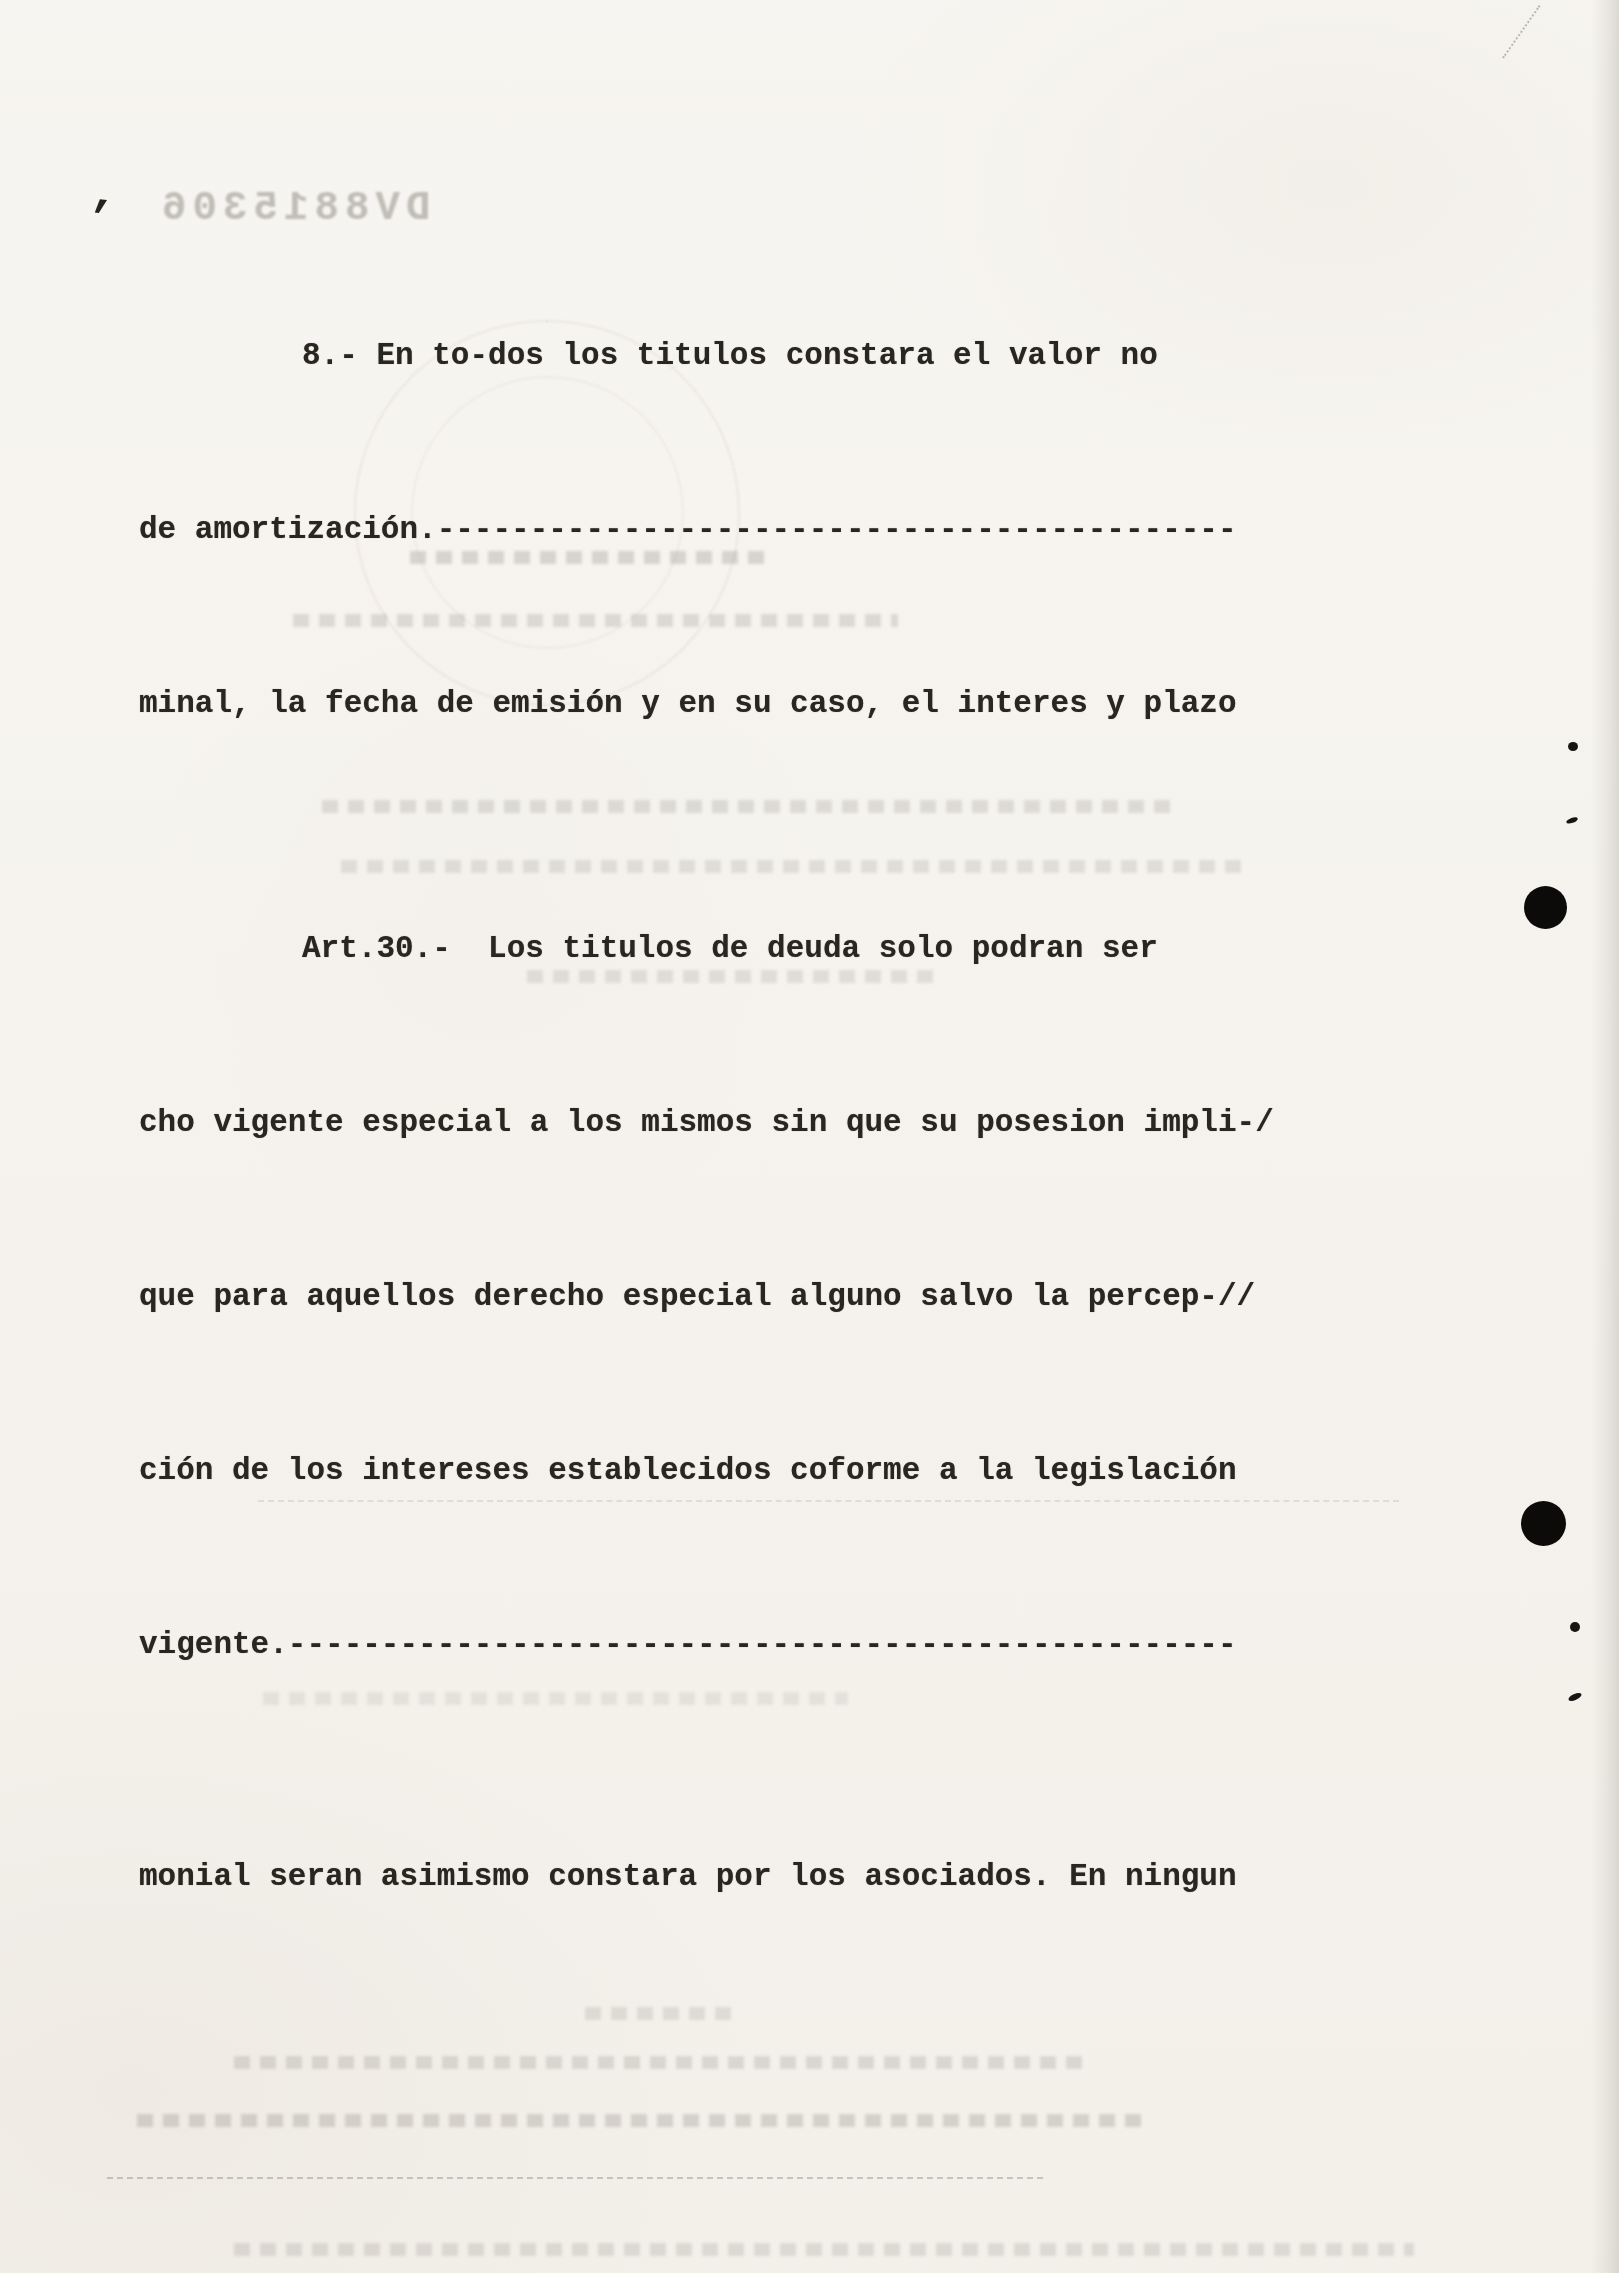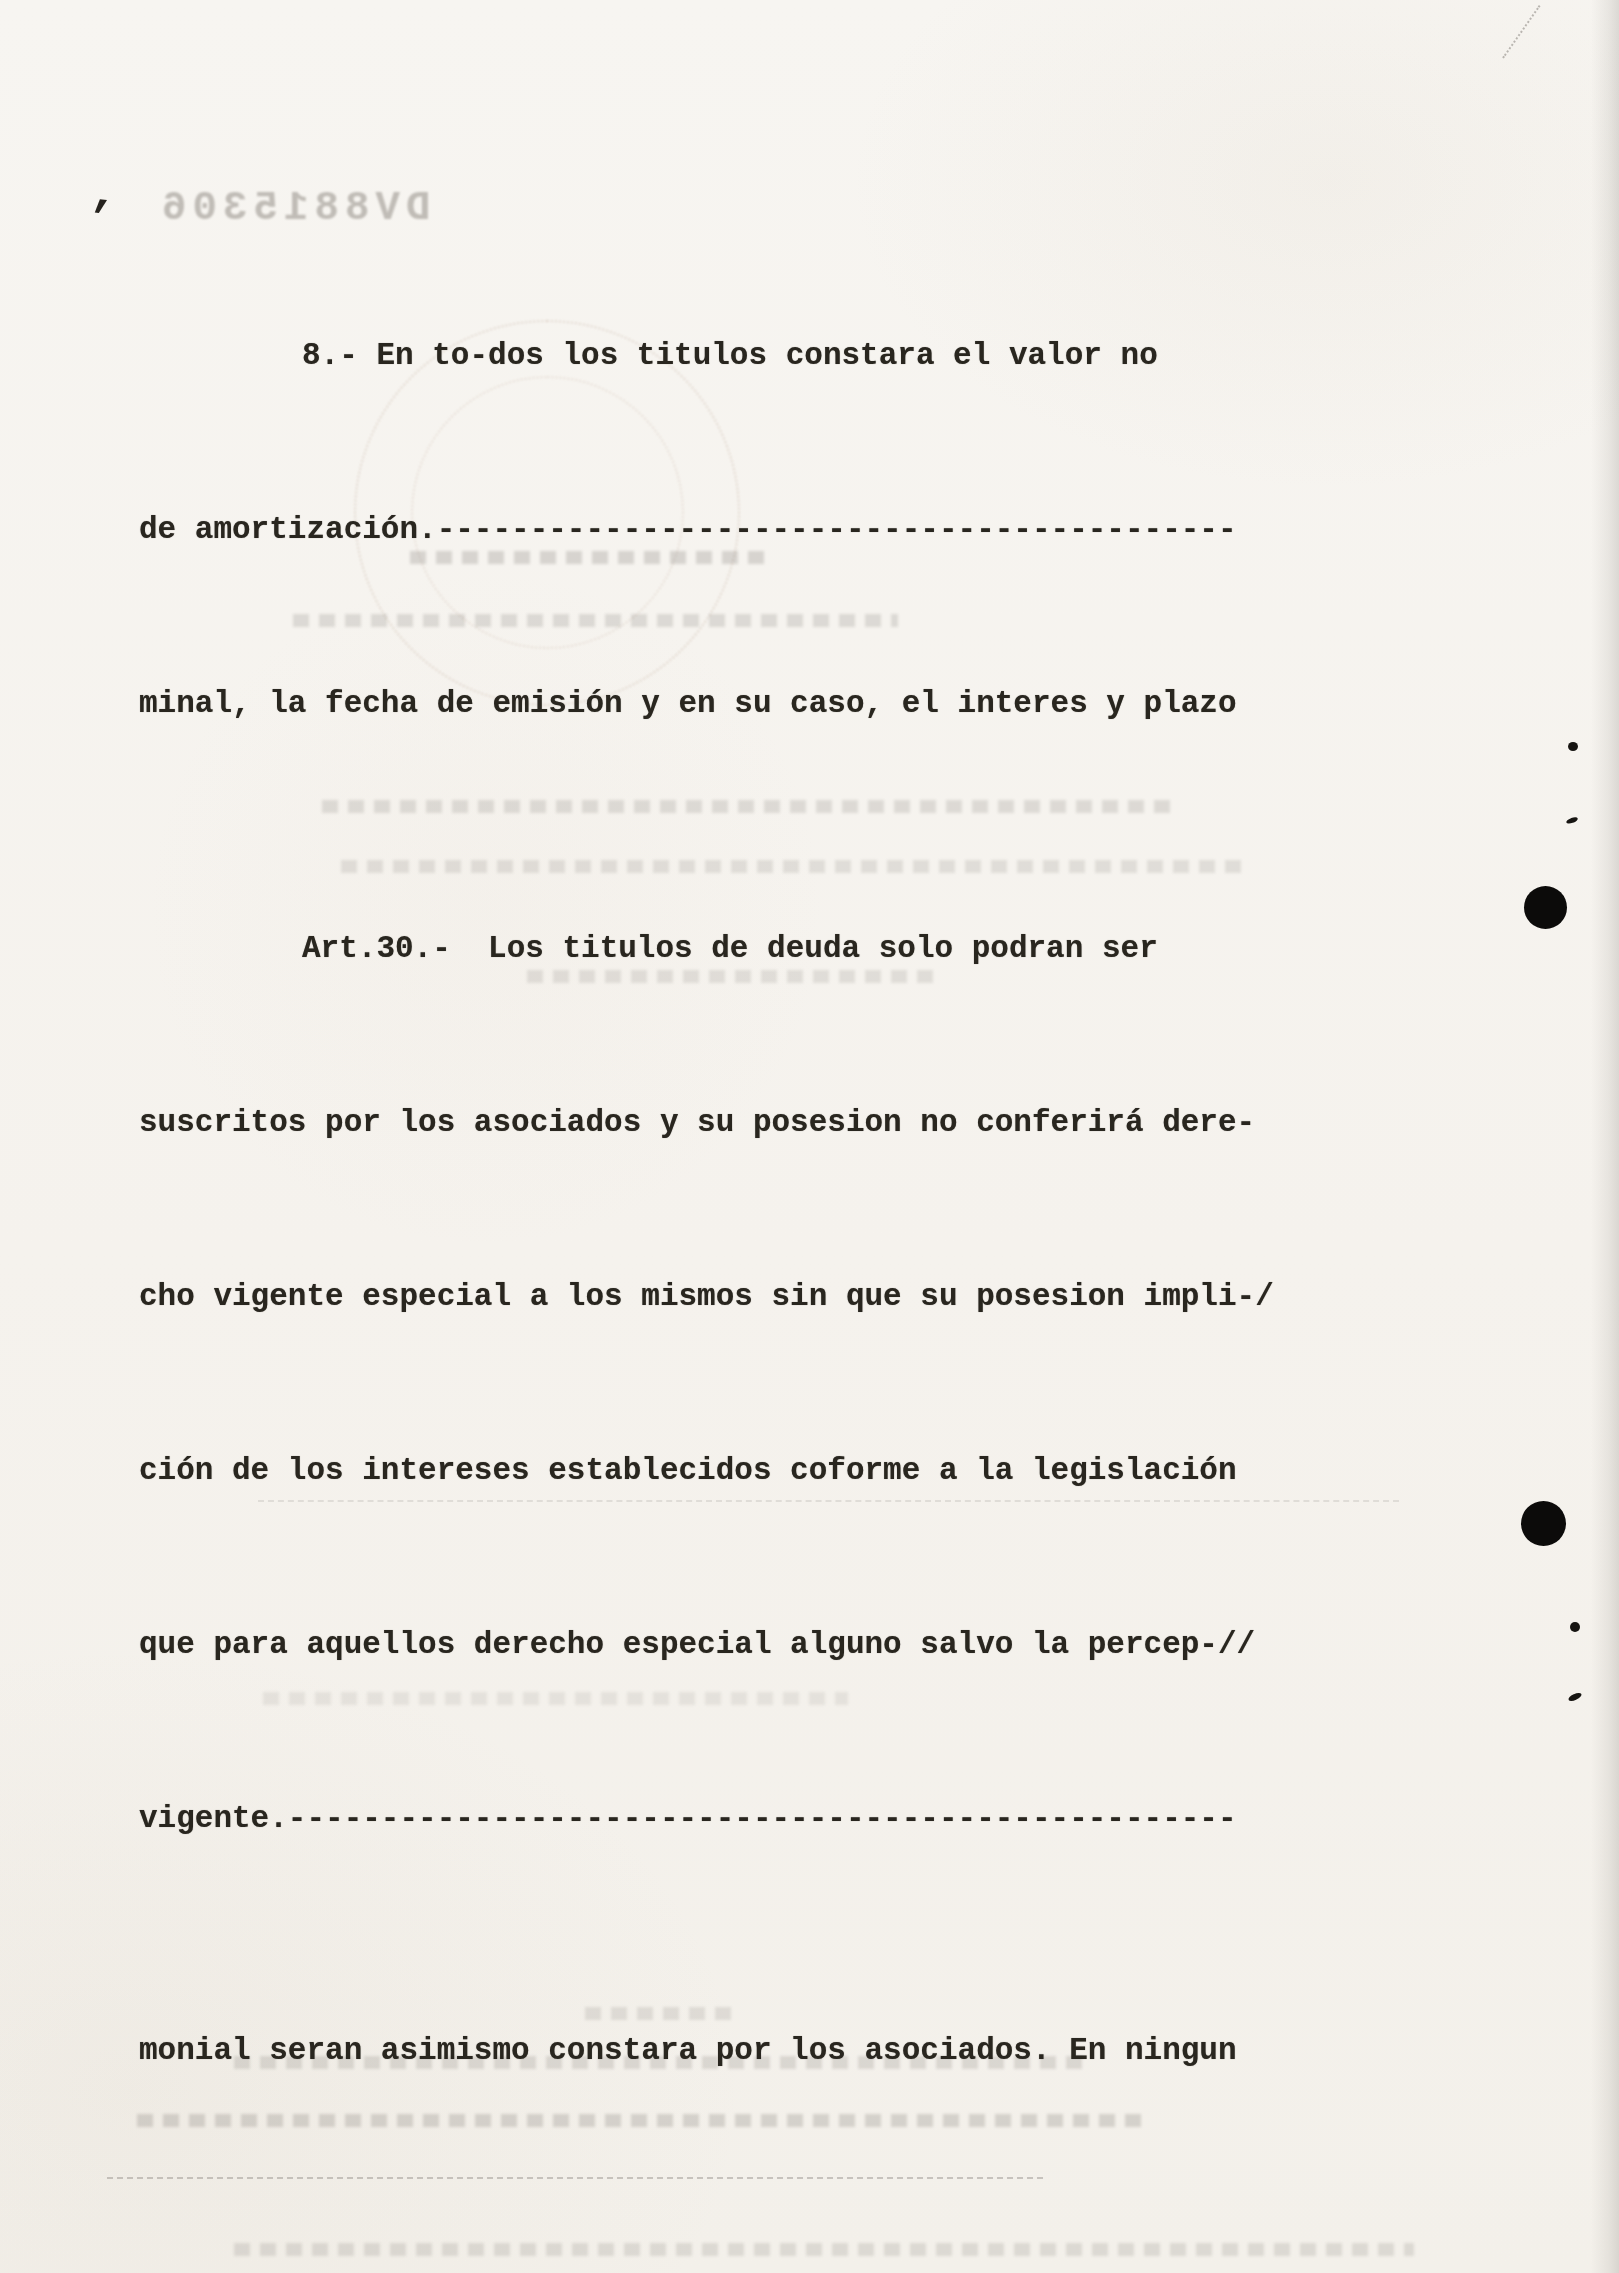--- a/index.html
+++ b/index.html
@@ -101,24 +101,23 @@
 
   <span class="apostrophe">’</span>
   <div class="corner-scratch"></div>
 
   <div class="col">
     <div class="ln ind"><span>8.- En to-dos los titulos constara el valor </span><span class="u">no</span></div>
     <div class="ln">de amortización.-------------------------------------------</div>
     <div class="ln">minal, la fecha de emisión y en su caso, el interes y plazo</div>
 
     <div class="ln ind g13">Art.30.-  Los titulos de deuda solo podran ser</div>
-    <div class="ln">suscritos por los asociados y su posesion no conferirá dere-</div>
     <div class="ln">cho vigente especial a los mismos sin que su posesion impli-/</div>
+    <div class="ln">que para aquellos derecho especial alguno salvo la percep-//</div>
     <div class="ln">ción de los intereses establecidos coforme a la legislación</div>
-    <div class="ln">que para aquellos derecho especial alguno salvo la percep-//</div>
     <div class="ln">vigente.---------------------------------------------------</div>
 
     <div class="ln">monial seran asimismo constara por los asociados. En ningun</div>
     
     
 
     
     
     
     

